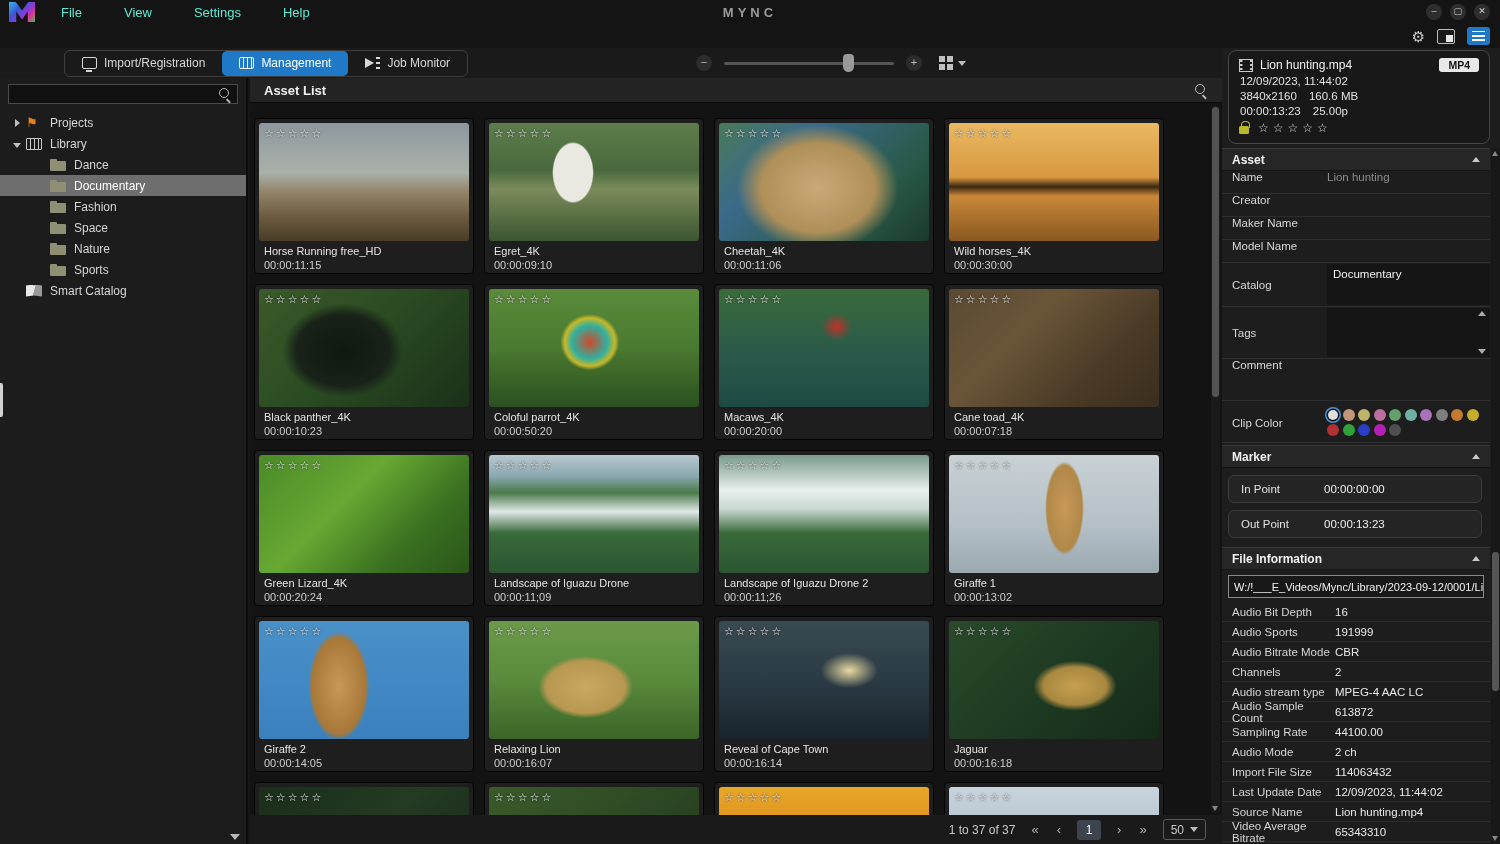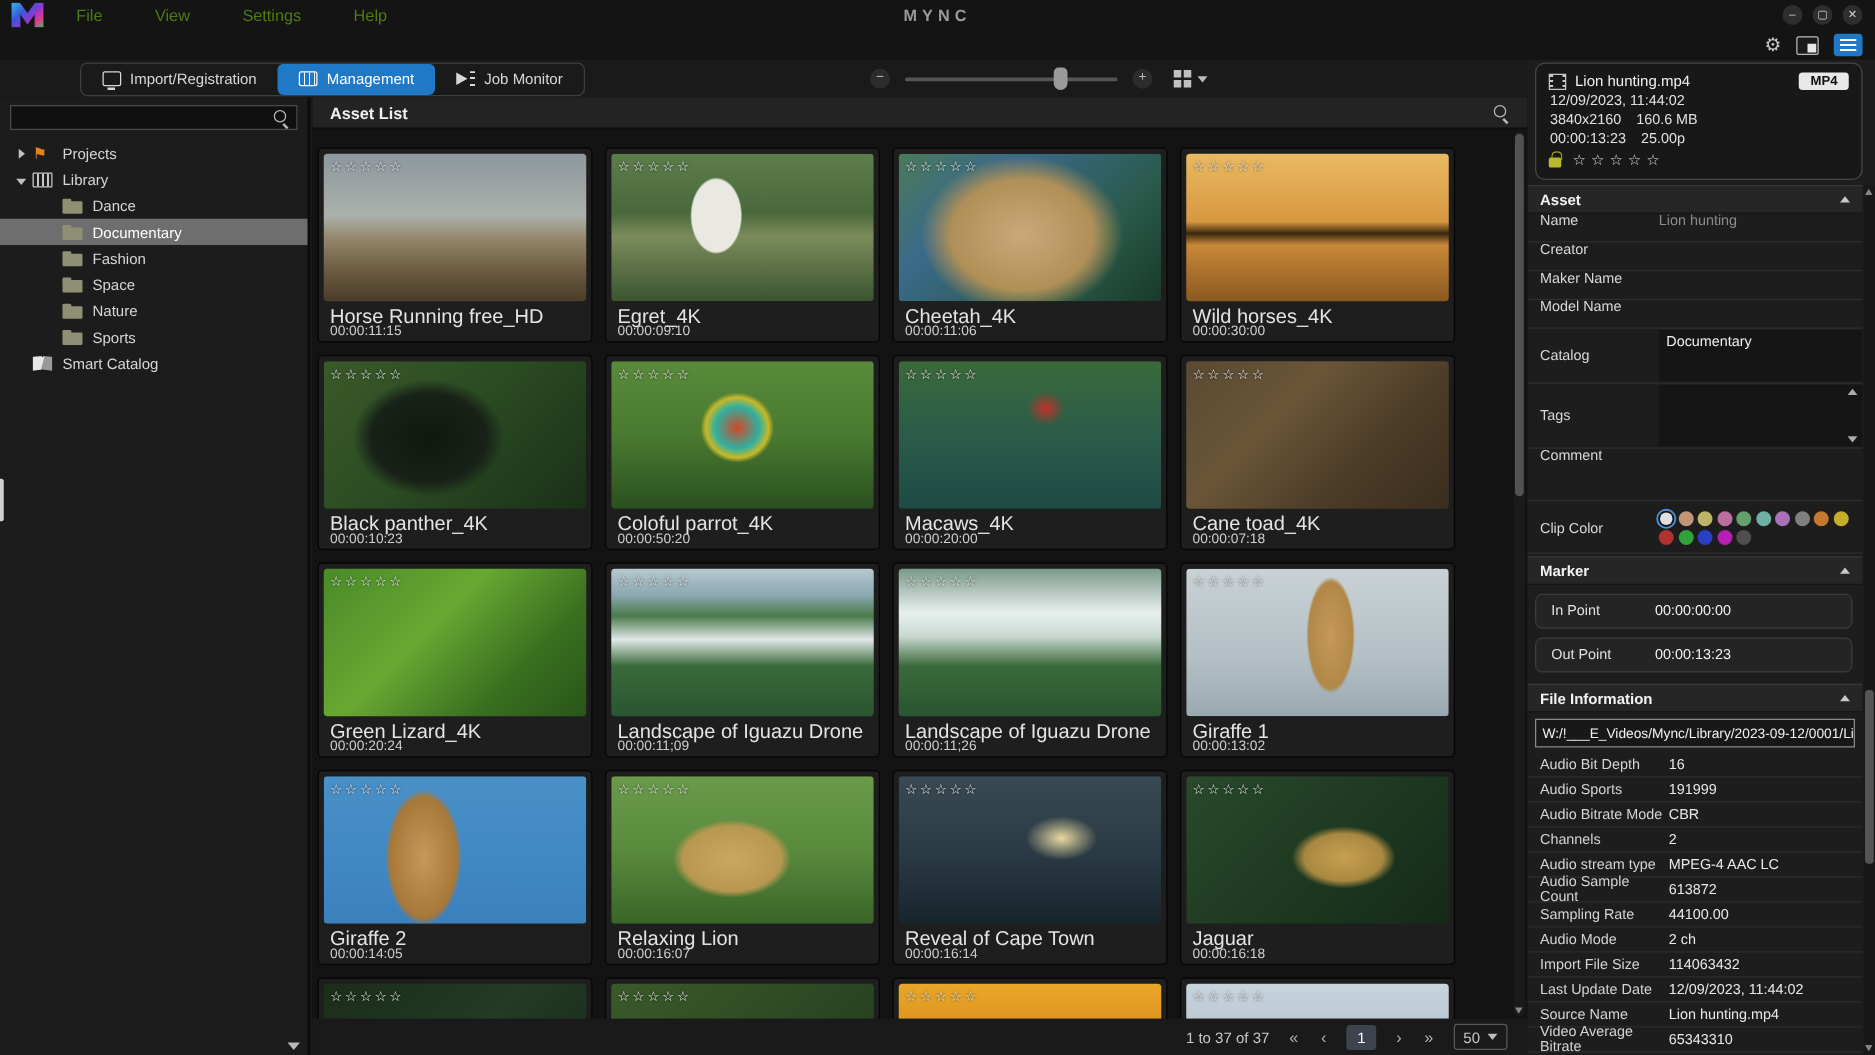--- a/index.html
+++ b/index.html
@@ -5,21 +5,21 @@
   * { margin:0; padding:0; box-sizing:border-box; }
   html,body { width:1500px; height:844px; overflow:hidden; background:#121212;
     font-family:"Liberation Sans", sans-serif; color:#ddd; font-size:12px; }
 
   
   .titlebar { position:absolute; left:0; top:0; width:1500px; height:24px; background:#141414; display:flex; align-items:center; }
   .logo { width:26px; height:20px; margin-left:9px;
     background:linear-gradient(135deg,#38b8e8 0%,#3858d8 35%,#9038d0 60%,#e03890 78%,#40c060 100%);
     clip-path:polygon(0 0,26% 0,50% 42%,74% 0,100% 0,100% 100%,72% 100%,72% 48%,50% 88%,28% 48%,28% 100%,0 100%); }
   .menubar { display:flex; gap:30px; margin-left:20px; }
-  .menu-item { color:#4d7c0f; font-size:13px; padding:3px 6px; cursor:default; }
+  .menu-item { color:#5eead4; font-size:13px; padding:3px 6px; cursor:default; }
   .app-title { position:absolute; left:0; right:0; text-align:center; color:#9a9a9a; font-size:13px; font-weight:bold; letter-spacing:4px; pointer-events:none; }
   .win-controls { margin-left:auto; display:flex; gap:8px; margin-right:10px; }
   .win-btn { width:16px; height:16px; border-radius:50%; background:#2e2e2e; color:#cfcfcf; font-size:9px; line-height:15px; text-align:center; }
 
   
   .iconstrip { position:absolute; left:0; top:24px; width:1500px; height:24px; background:#141414; display:flex; align-items:center; justify-content:flex-end; gap:12px; padding-right:10px; }
   .gear { color:#c8c8c8; font-size:15px; line-height:1; }
   .snap-icon { width:18px; height:15px; border:1.5px solid #bbb; border-radius:2px; position:relative; background:#1a1a1a; }
   .snap-icon::after { content:""; position:absolute; right:1px; bottom:1px; width:7px; height:7px; background:#e8e8e8; }
   .list-btn { width:23px; height:18px; background:#2079c7; border-radius:3px; display:flex; align-items:center; justify-content:center; }
@@ -73,21 +73,21 @@
   .assethdr { height:25px; background:#232323; display:flex; align-items:center; padding:0 14px; border-bottom:1px solid #0a0a0a; }
   .assethdr .ttl { font-weight:bold; font-size:13px; color:#f0f0f0; }
   .assethdr .sp { flex:1; }
   .mag { width:14px; height:14px; position:relative; }
   .mag::before { content:""; position:absolute; left:1px; top:1px; width:8px; height:8px; border:1.5px solid #b8b8b8; border-radius:50%; }
   .mag::after { content:""; position:absolute; right:1px; bottom:0; width:5px; height:1.5px; background:#b8b8b8; transform:rotate(45deg); }
   .grid { position:absolute; left:0; top:25px; right:14px; bottom:29px; overflow:hidden; padding:15px 0 0 4px; display:flex; flex-wrap:wrap; gap:10px; align-content:flex-start; }
   .card { width:220px; height:156px; background:#1e1e1e; border:1px solid #050505; border-radius:4px; flex:none; position:relative; }
   .thumb { position:absolute; left:4px; top:4px; right:4px; height:118px; border-radius:3px; }
   .stars { position:absolute; left:9px; top:8px; color:#f0f0f0; font-size:11px; letter-spacing:2px; text-shadow:0 0 2px #000; }
-  .card .t1 { position:absolute; left:9px; top:126px; font-size:16px; color:#e4e4e4; white-space:nowrap; overflow:hidden; max-width:200px;text-align:right; }
+  .card .t1 { position:absolute; left:9px; top:126px; font-size:11px; color:#e4e4e4; white-space:nowrap; overflow:hidden; max-width:200px;text-align:right; }
   .card .t2 { position:absolute; left:9px; top:140px; font-size:11px; color:#cfcfcf; }
   .vscroll { position:absolute; right:2px; top:27px; width:9px; bottom:31px; background:#1a1a1a; border-radius:4px; }
   .vscroll .thumbbar { position:absolute; left:1px; right:1px; top:2px; height:290px; background:#525252; border-radius:4px; }
   .vscroll .dn { position:absolute; bottom:2px; left:1px; border-left:3.5px solid transparent; border-right:3.5px solid transparent; border-top:5px solid #888; }
 
   
   .pager { position:absolute; left:0; bottom:0; right:0; height:29px; background:#1a1a1a; display:flex; align-items:center; justify-content:flex-end; gap:14px; padding-right:16px; color:#c8c8c8; }
   .pager .nav { color:#b0b0b0; font-size:13px; padding:0 2px; }
   .pagebox { width:24px; height:20px; background:#3d444e; border-radius:3px; text-align:center; line-height:20px; color:#fff; }
   .sizebox { display:flex; align-items:center; gap:6px; border:1px solid #5a5a5a; border-radius:3px; height:21px; padding:0 7px; }

